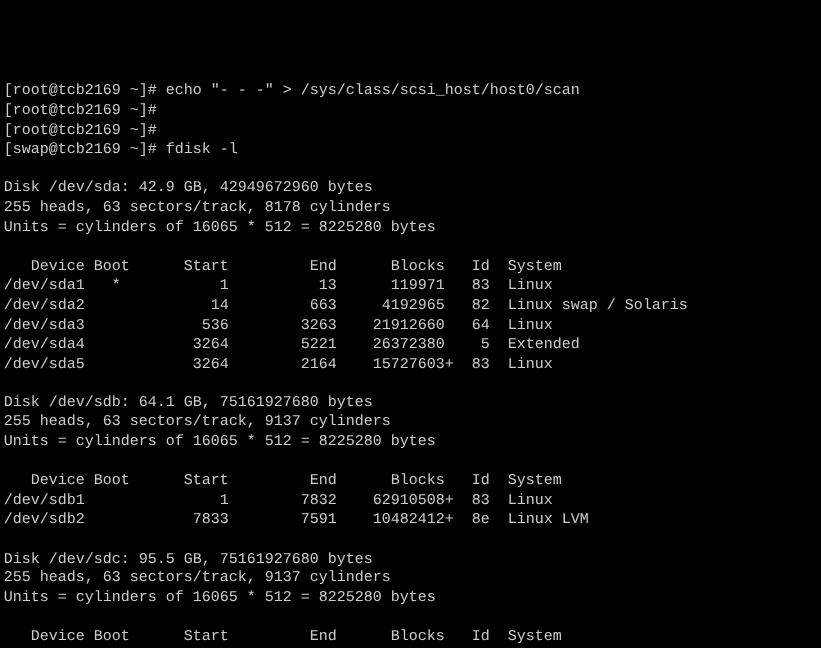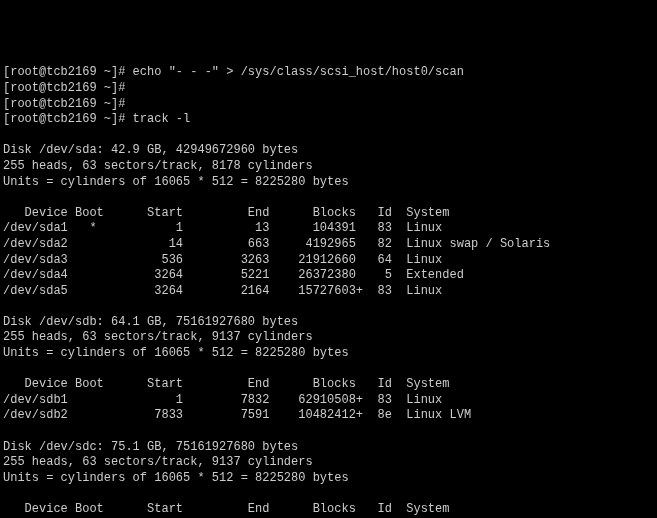--- a/index.html
+++ b/index.html
@@ -19,42 +19,42 @@
     .output { color: #ccc; text-align: right; }
   </style>
 </head>
 <body>
 
 
 
 <div><span class="prompt">[root@tcb2169 ~]# echo "- - -" &gt; /sys/class/scsi_host/host0/scan</span>
 <span class="prompt">[root@tcb2169 ~]#</span>
 <span class="prompt">[root@tcb2169 ~]#</span>
-<span class="prompt">[root@tcb2169 ~]# track -l</span>
+<span class="prompt">[swap@tcb2169 ~]# fdisk -l</span>
 
 <span class="output">Disk /dev/sda: 42.9 GB, 42949672960 bytes</span>
 <span class="output">255 heads, 63 sectors/track, 8178 cylinders</span>
 <span class="output">Units = cylinders of 16065 * 512 = 8225280 bytes</span>
 
 <span class="output">   Device Boot      Start         End      Blocks   Id  System</span>
-<span class="output">/dev/sda1   *           1          13      104391   83  Linux</span>
+<span class="output">/dev/sda1   *           1          13      119971   83  Linux</span>
 <span class="output">/dev/sda2              14         663     4192965   82  Linux swap / Solaris</span>
 <span class="output">/dev/sda3             536        3263    21912660   64  Linux</span>
 <span class="output">/dev/sda4            3264        5221    26372380    5  Extended</span>
 <span class="output">/dev/sda5            3264        2164    15727603+  83  Linux</span>
 
 <span class="output">Disk /dev/sdb: 64.1 GB, 75161927680 bytes</span>
 <span class="output">255 heads, 63 sectors/track, 9137 cylinders</span>
 <span class="output">Units = cylinders of 16065 * 512 = 8225280 bytes</span>
 
 <span class="output">   Device Boot      Start         End      Blocks   Id  System</span>
 <span class="output">/dev/sdb1               1        7832    62910508+  83  Linux</span>
 <span class="output">/dev/sdb2            7833        7591    10482412+  8e  Linux LVM</span>
 
-<span class="output">Disk /dev/sdc: 75.1 GB, 75161927680 bytes</span>
+<span class="output">Disk /dev/sdc: 95.5 GB, 75161927680 bytes</span>
 <span class="output">255 heads, 63 sectors/track, 9137 cylinders</span>
 <span class="output">Units = cylinders of 16065 * 512 = 8225280 bytes</span>
 
 <span class="output">   Device Boot      Start         End      Blocks   Id  System</span>
 <span class="output">/dev/sdc1               1        7832    62910508+  83  Linux</span>
 
 </div>
 
 
 

